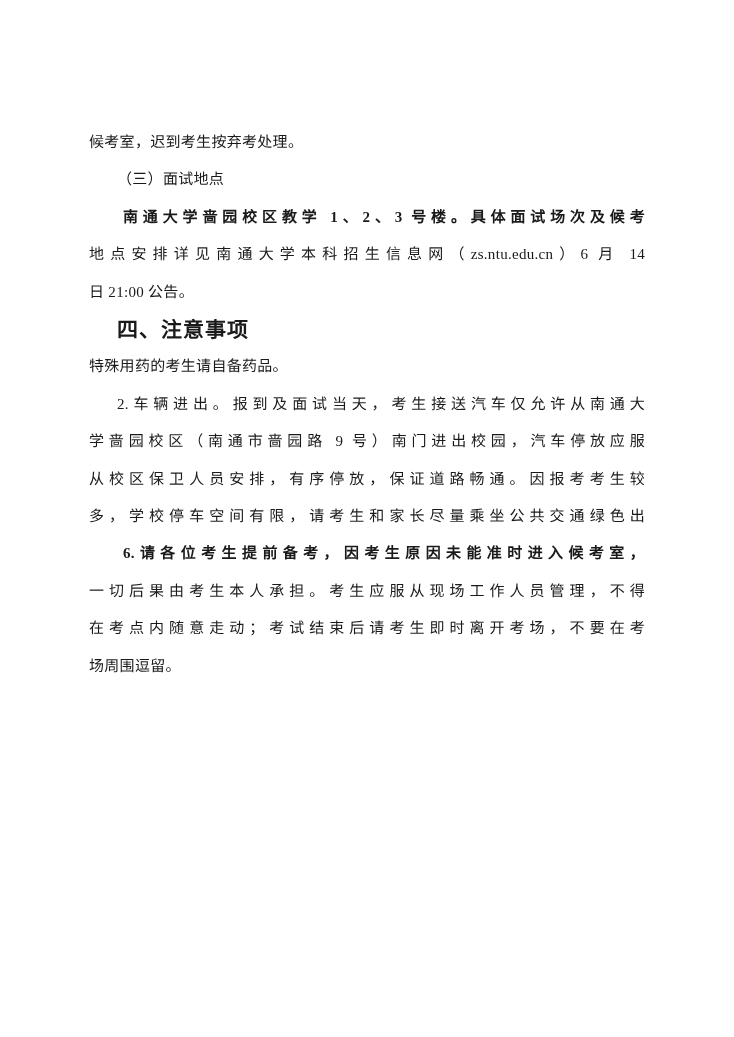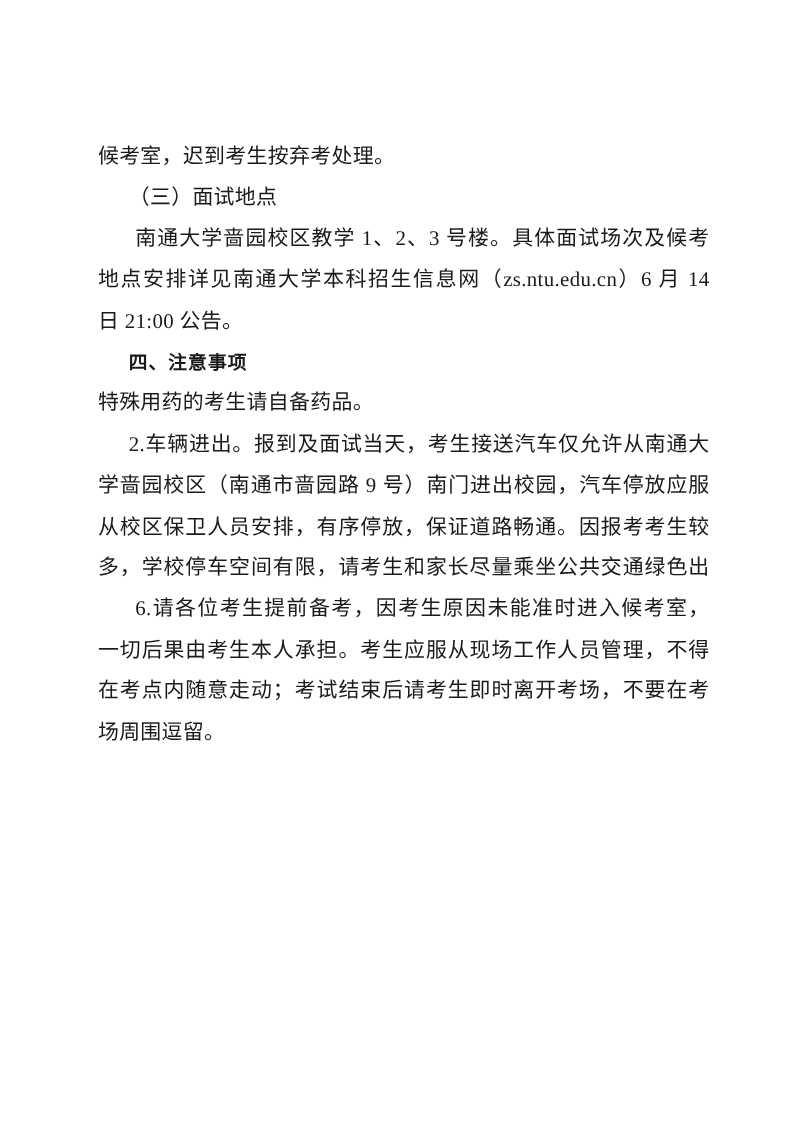--- a/index.html
+++ b/index.html
@@ -16,42 +16,42 @@
   }
   .content {
     position: absolute;
     left: 89px;
     top: 124px;
     width: 556px;
   }
   .paragraph { margin: 0; padding: 0; }
   .line {
     font-family: "Liberation Serif", "DejaVu Serif", serif;
-    font-size: 19px;
+    font-size: 15px;
     line-height: 37.4px;
     color: #1a1a1a;
     text-align: justify;
     text-align-last: justify;
     letter-spacing: 0.3px;
     white-space: normal;
   }
   
   .line.last {
     text-align-last: left;
   }
   
   .indent-none .line.first { text-indent: 0; }
   .indent-sm   .line.first { text-indent: 28px; }
-  .indent-md   .line.first { text-indent: 34px; }
+  .indent-md   .line.first { text-indent: 34px; font-weight: bold; }
   .indent-lg   .line.first { text-indent: 42px; }
   
   .heading .line {
     font-family: "Liberation Sans", "DejaVu Sans", sans-serif;
     font-weight: 700;
-    font-size: 17px;
+    font-size: 21px;
     letter-spacing: 1px;
   }
 </style>
 </head>
 <body>
 
 <div class="page">
   <div class="content">
       <div class="paragraph body indent-none">
         <div class="line first last">候考室，迟到考生按弃考处理。</div>

